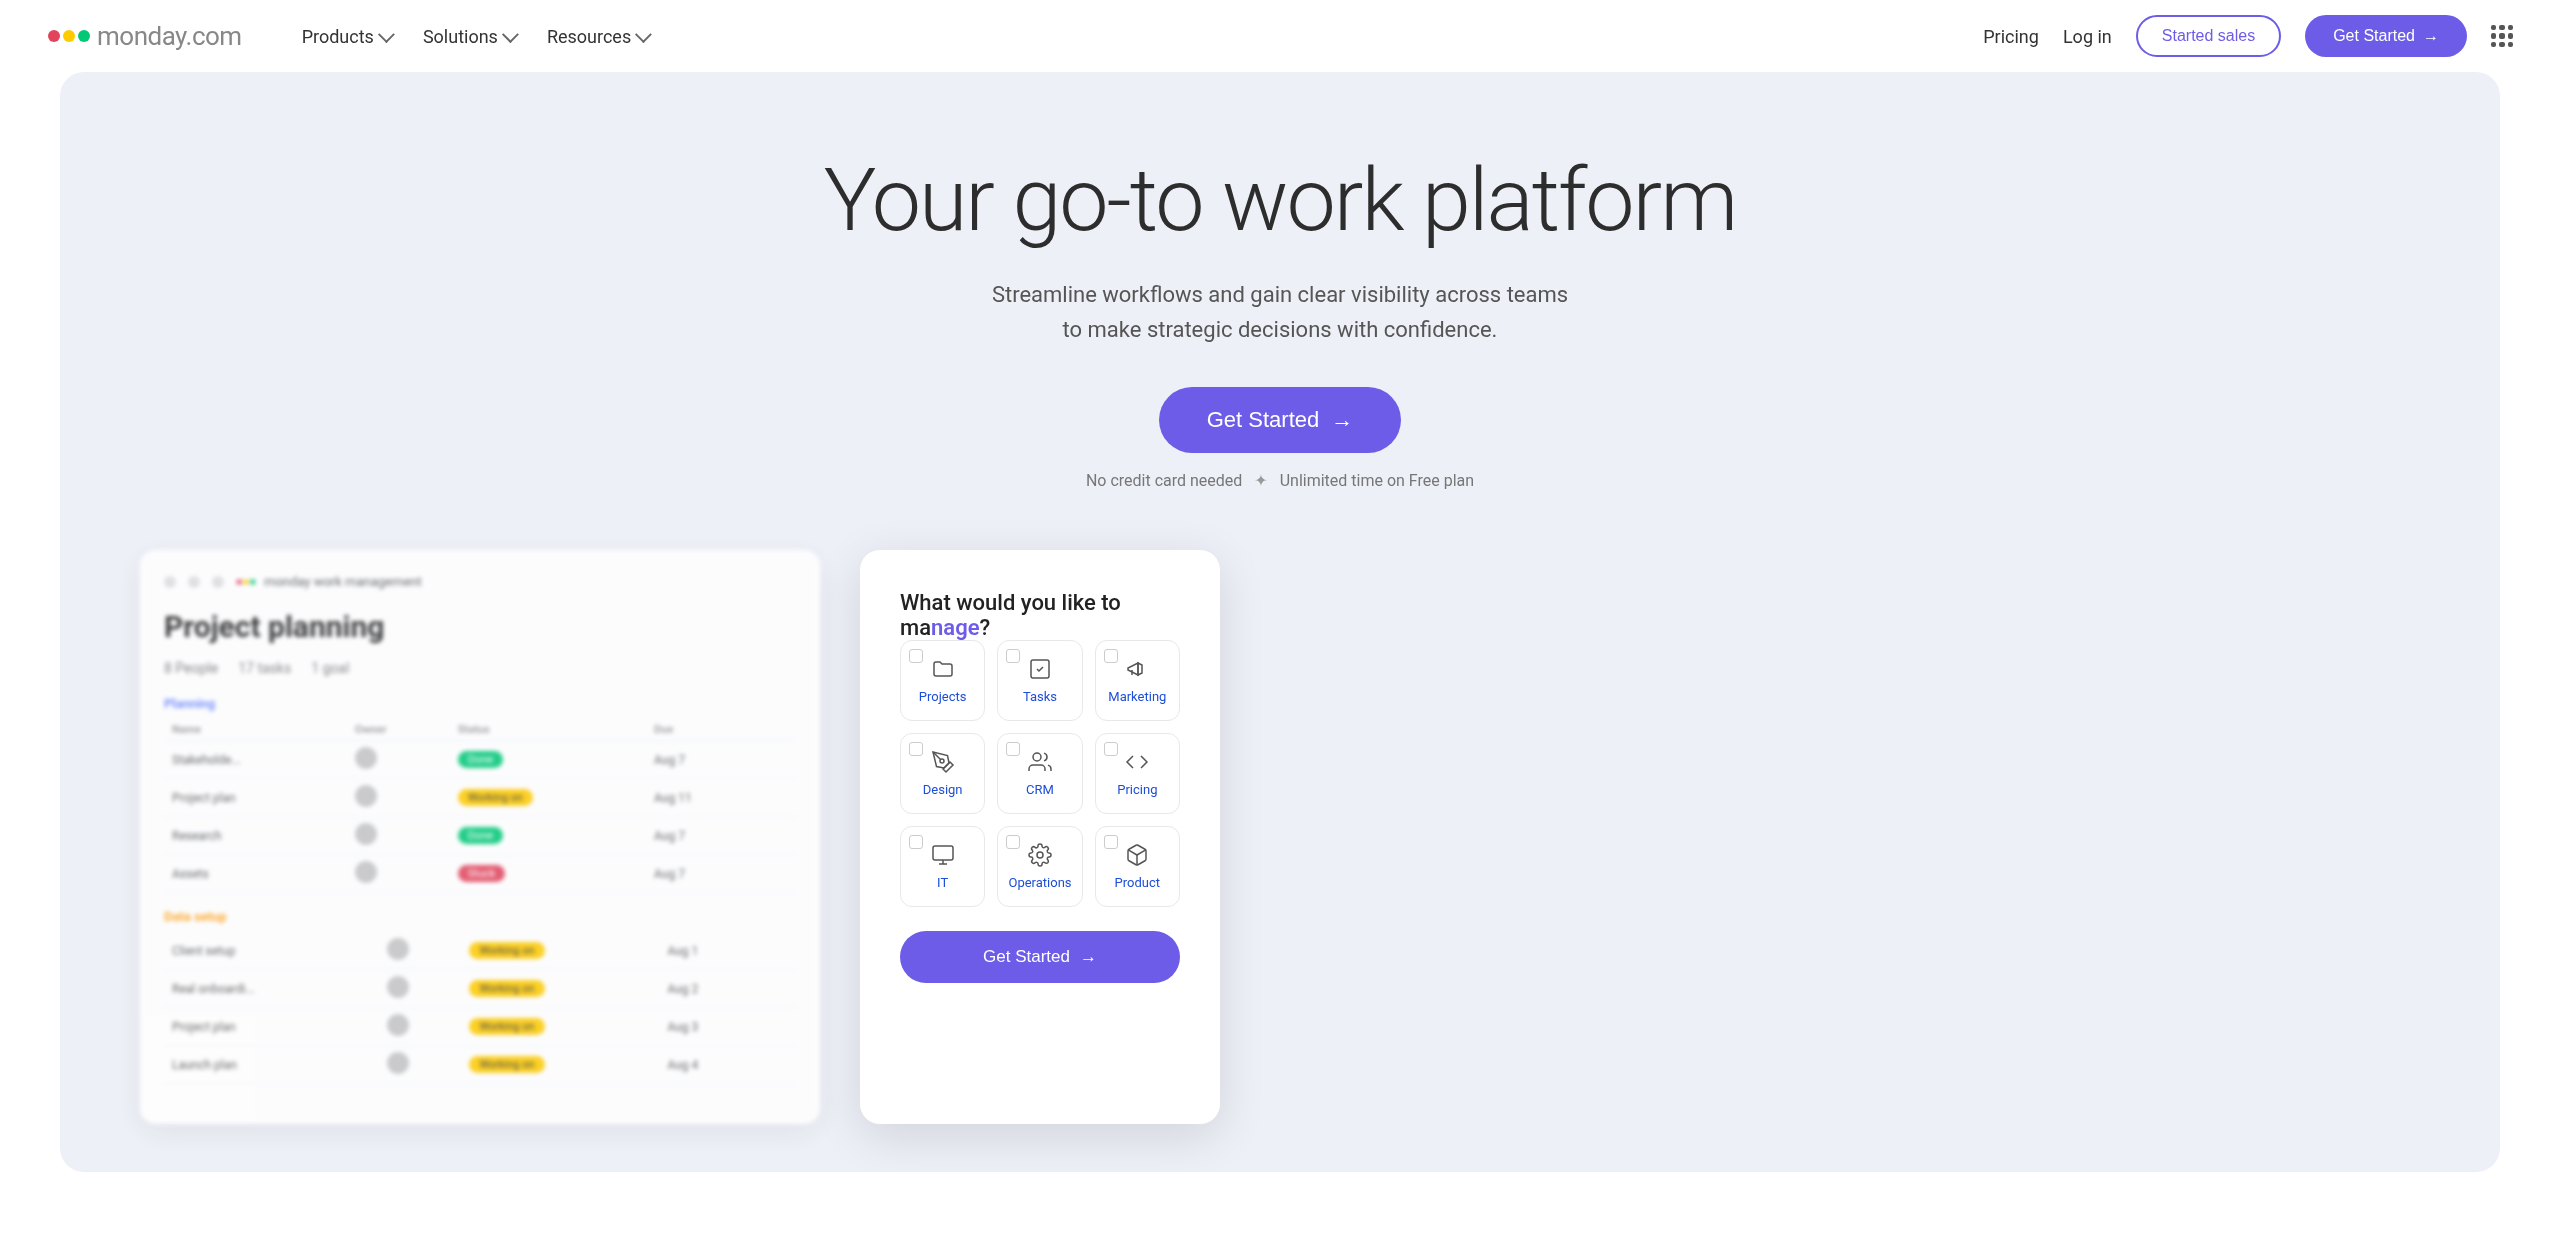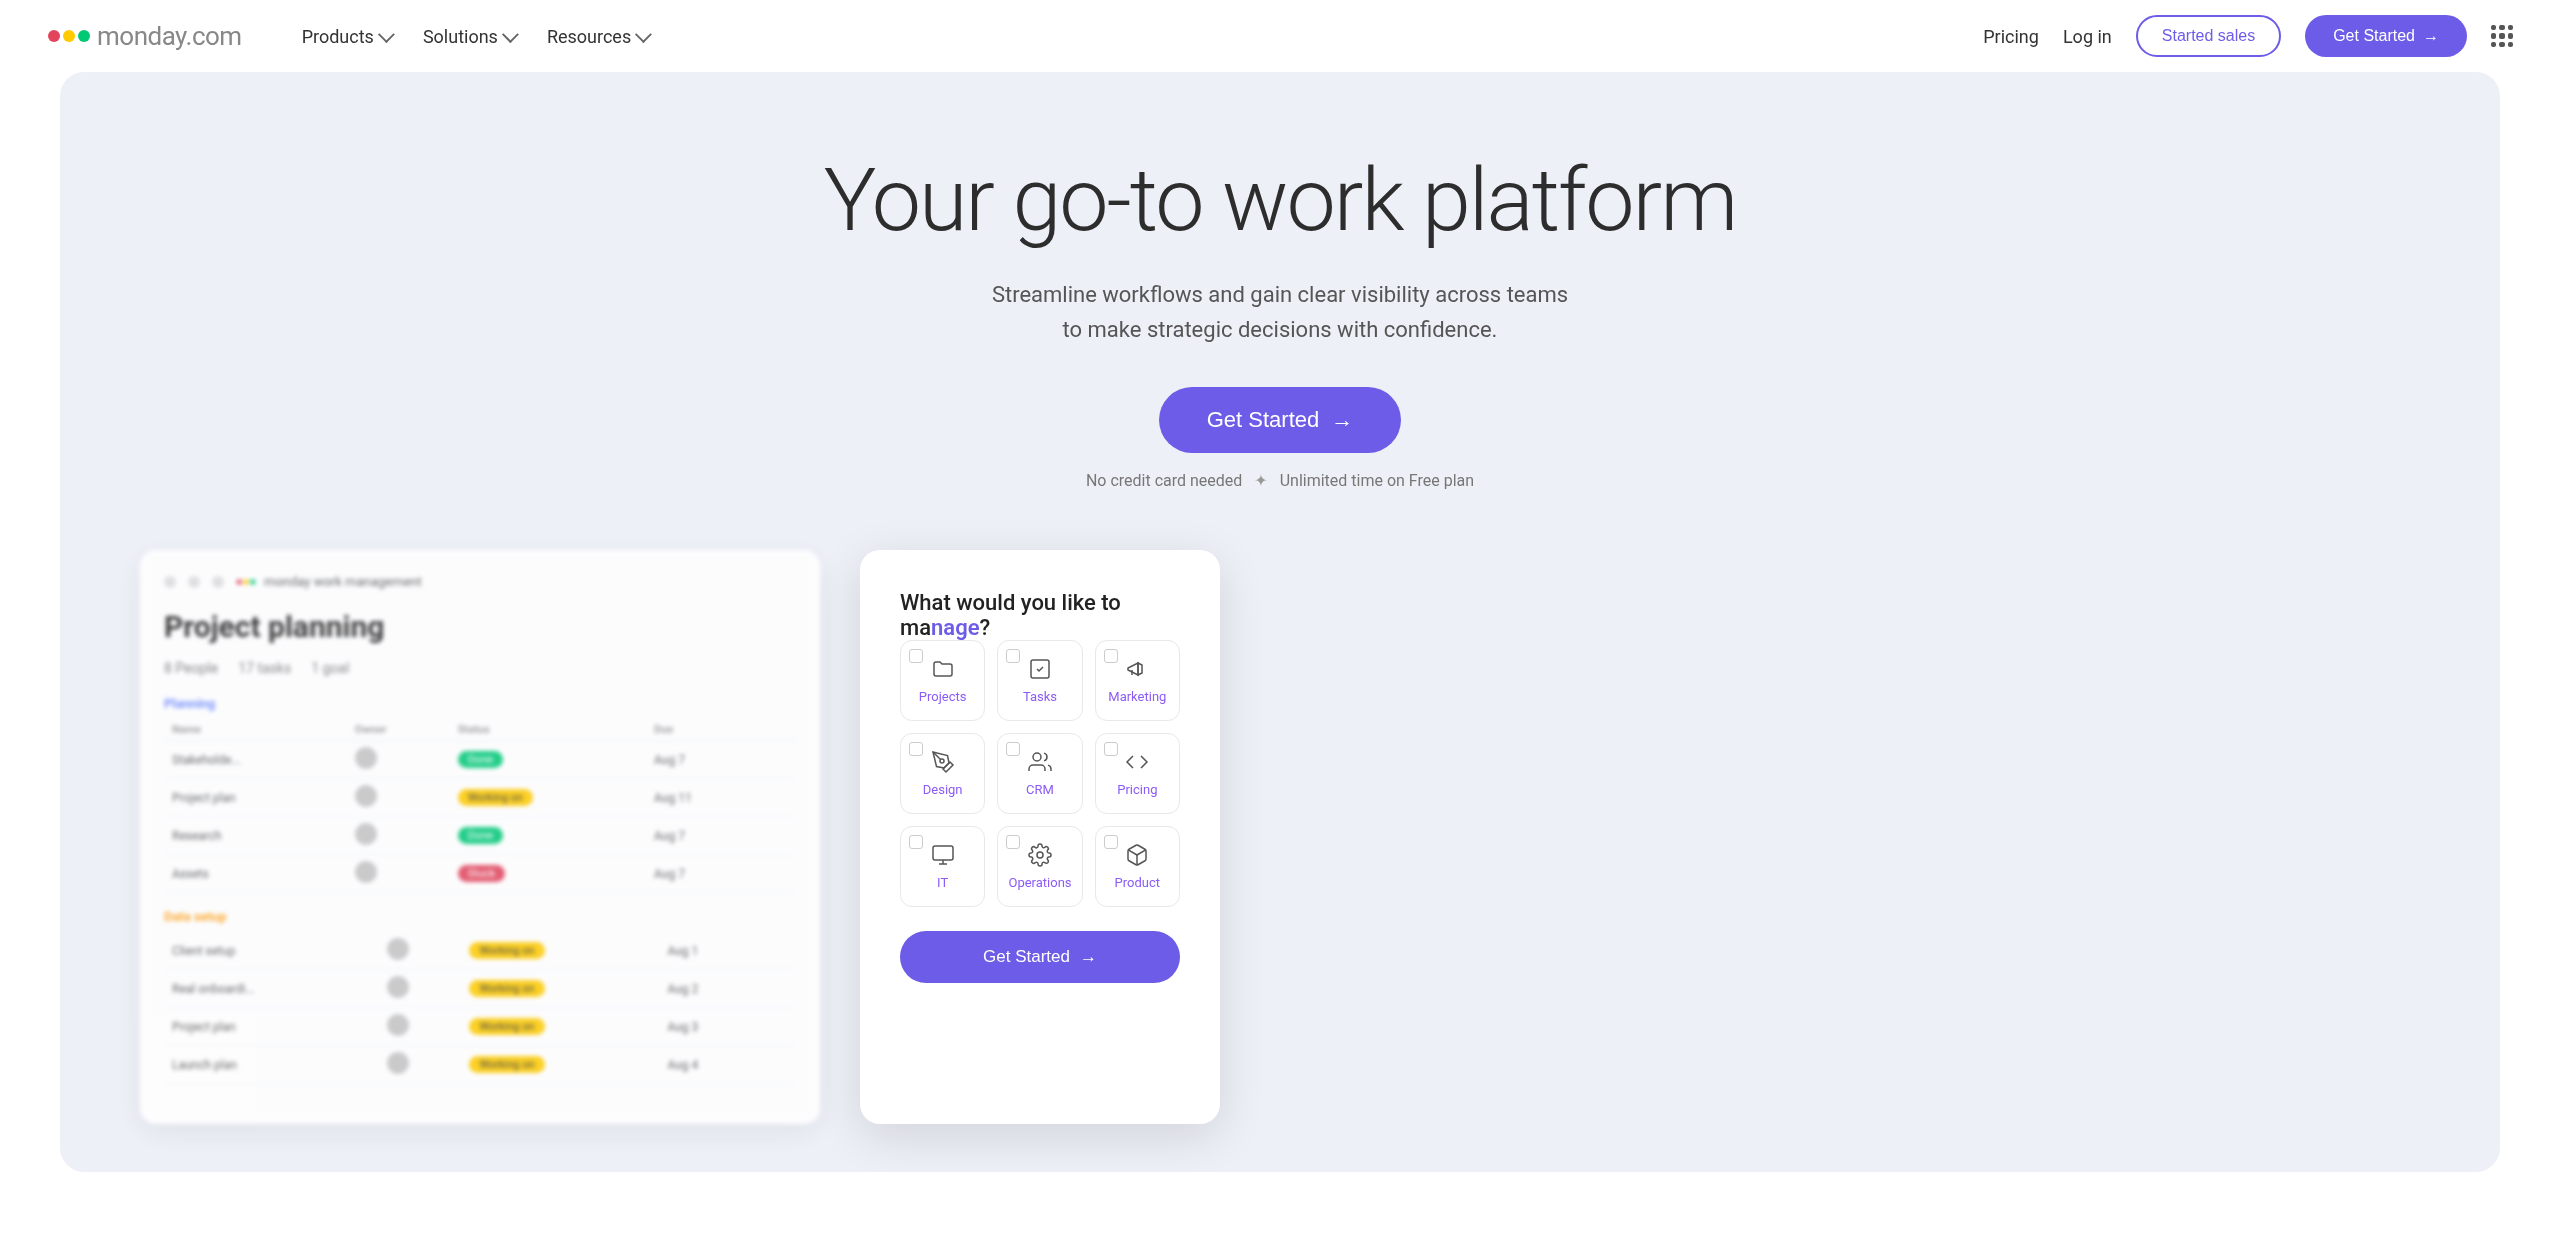--- a/index.html
+++ b/index.html
@@ -300,21 +300,21 @@
       top: 8px;
       left: 8px;
       width: 14px;
       height: 14px;
       border: 1.5px solid #ccc;
       border-radius: 3px;
       background: #fff;
     }
     .manage-item-label {
       font-size: 13px;
-      color: #8b5cf6;
+      color: #1d4ed8;
       text-align: center;
     }
     .btn-get-started-card {
       background: #6c5ce7;
       color: #fff;
       border: none;
       padding: 16px 32px;
       border-radius: 30px;
       font-size: 17px;
       cursor: pointer;

